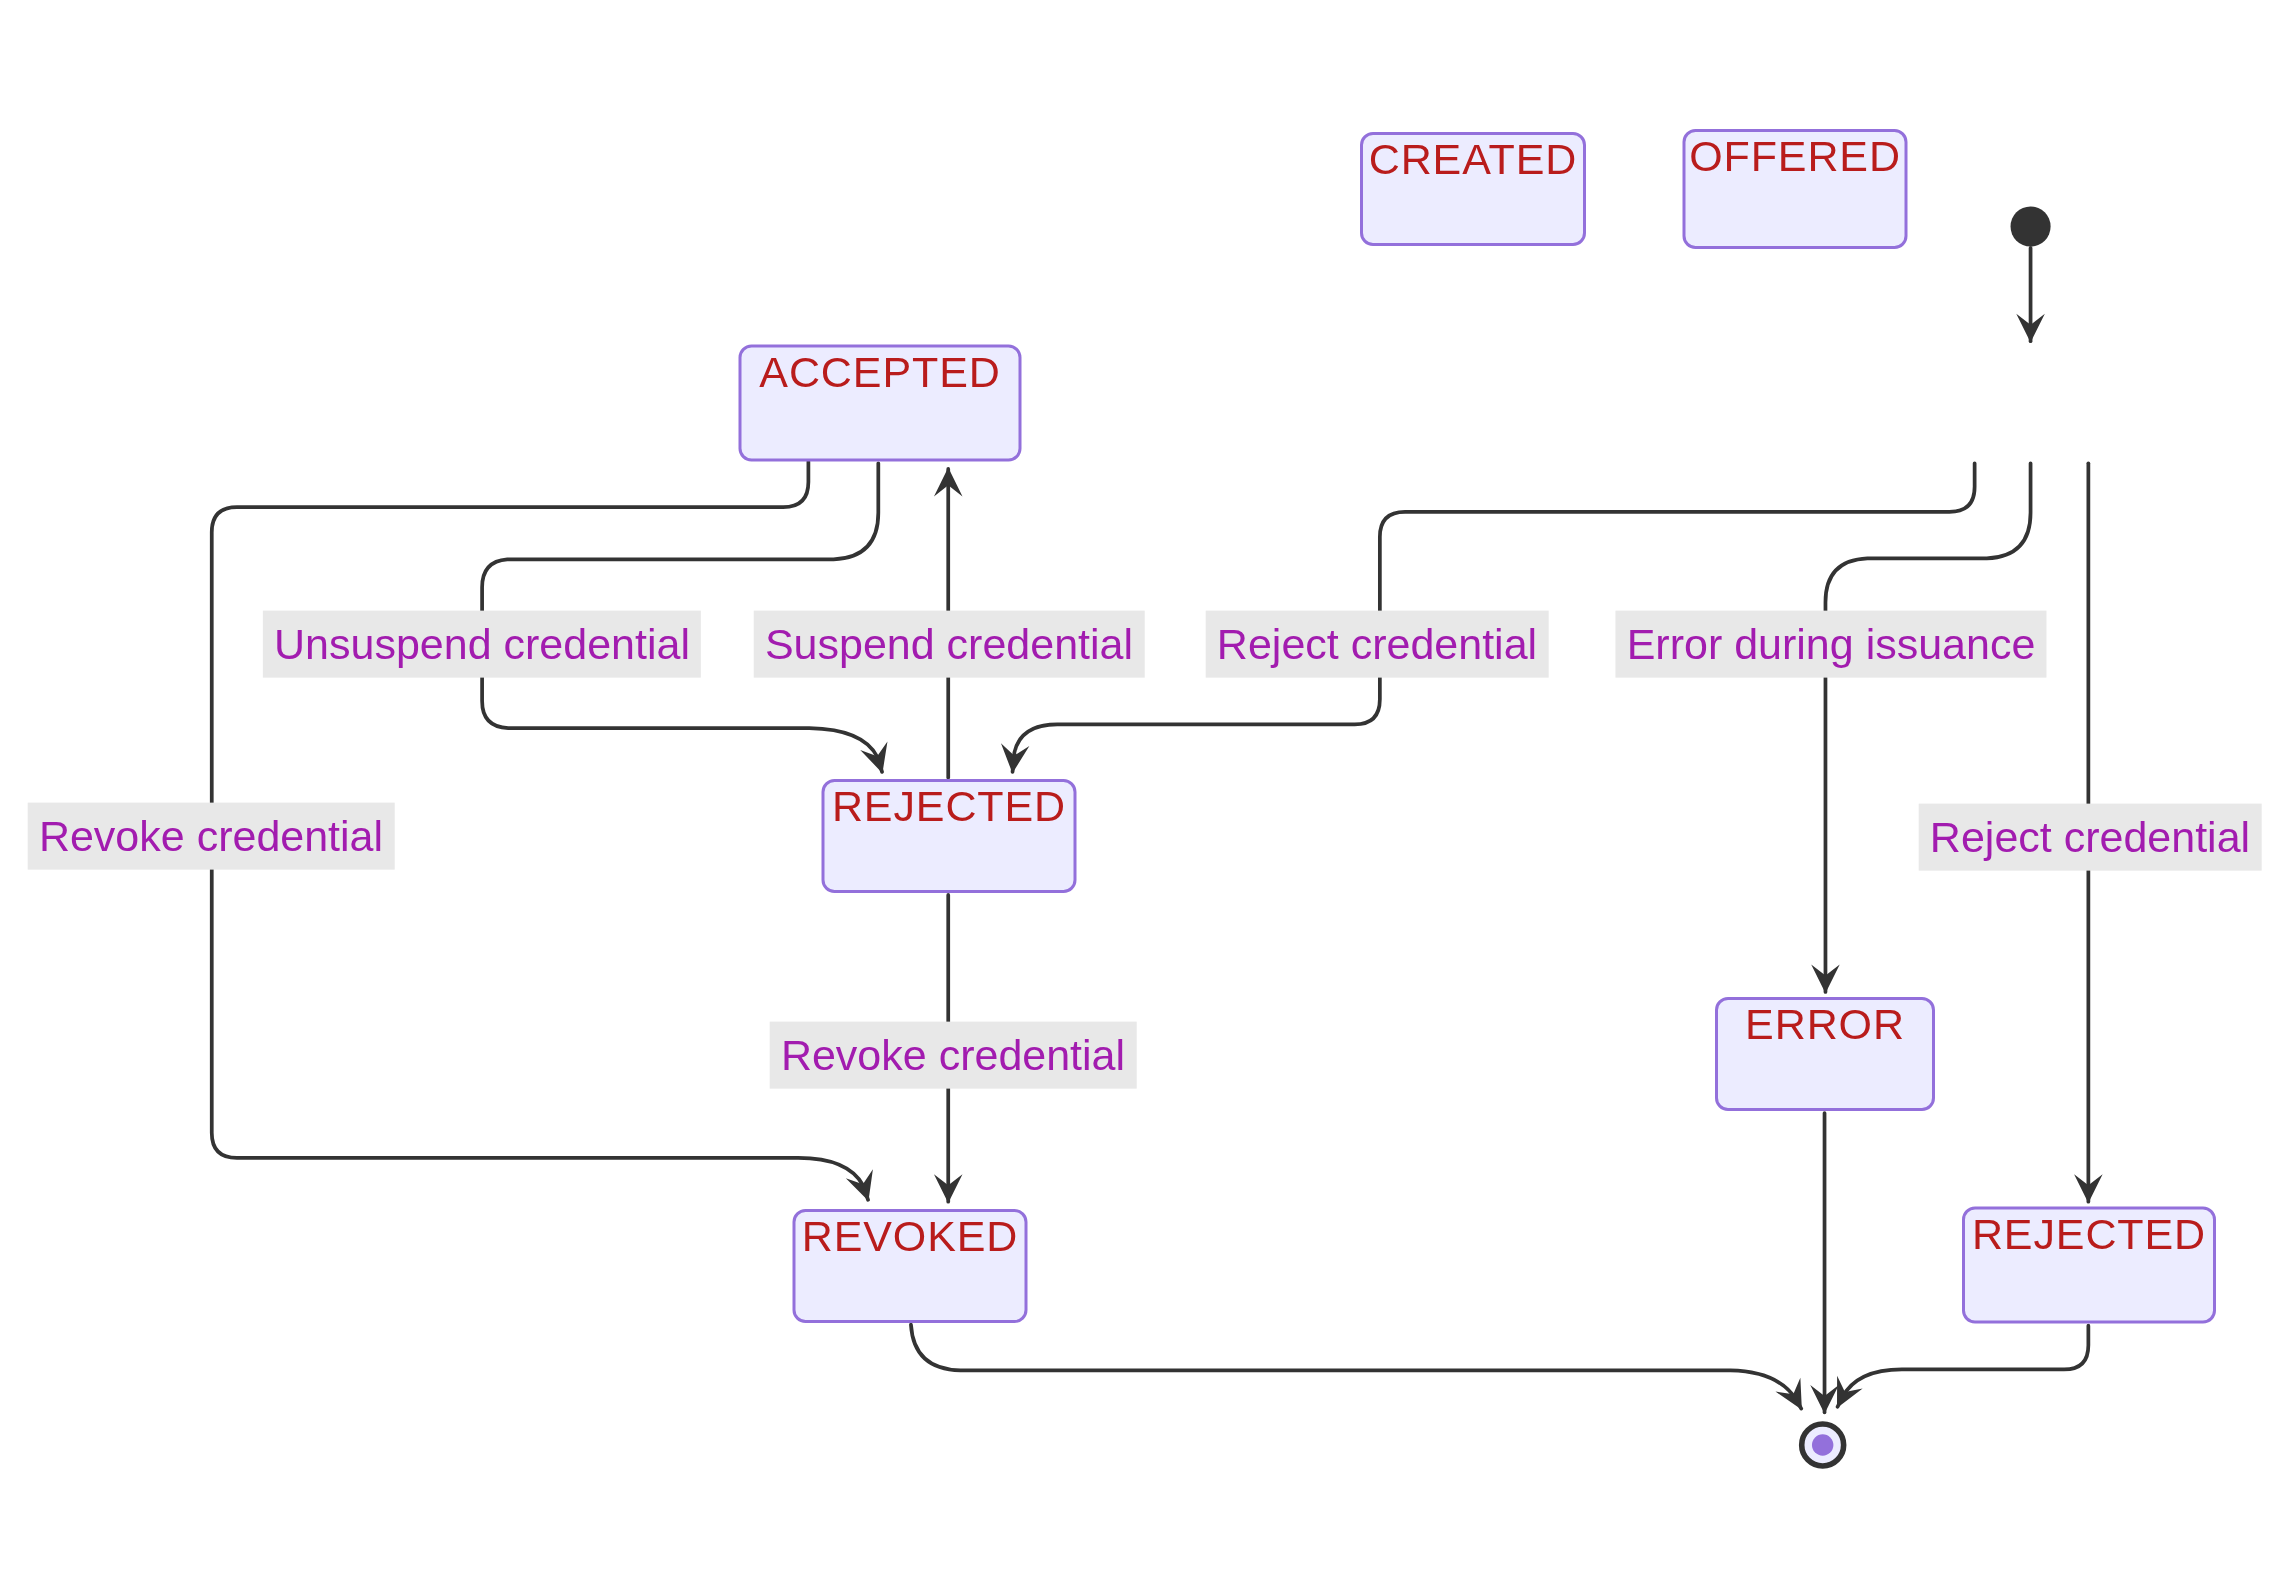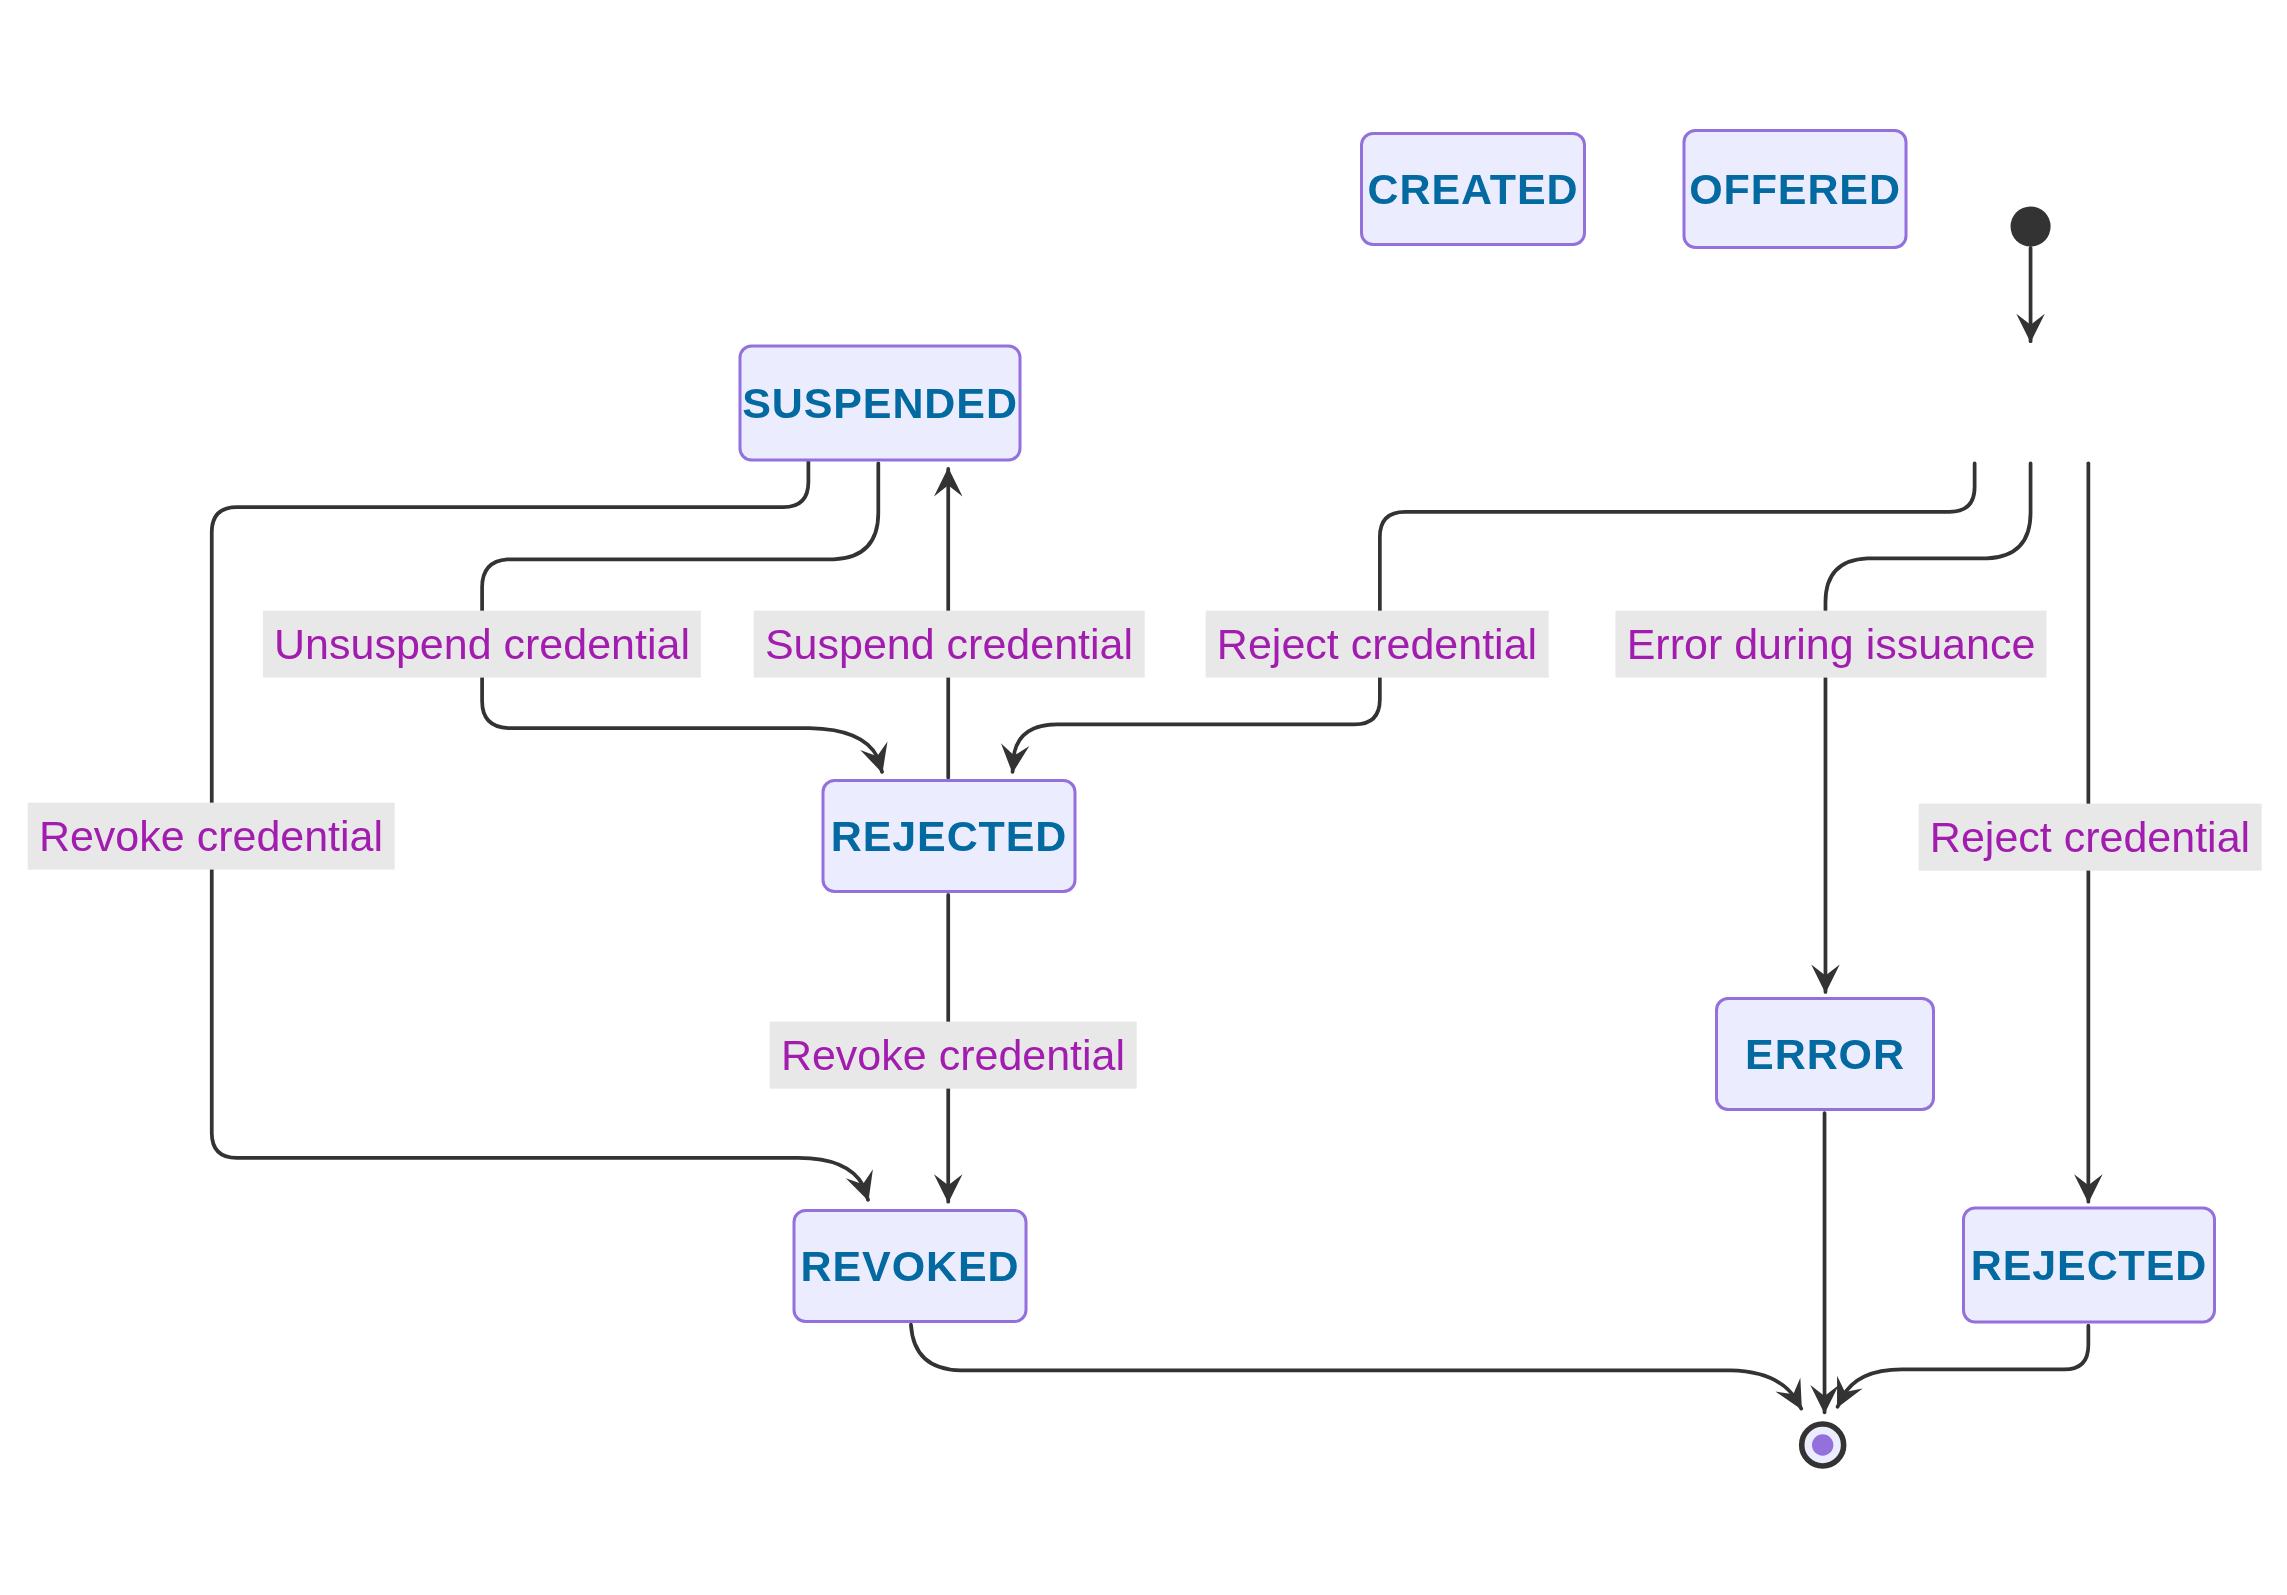--- a/index.html
+++ b/index.html
@@ -24,28 +24,28 @@
   .edge {
     fill: none;
     stroke: #333333;
     stroke-width: 4;
     stroke-linecap: round;
   }
   .state-box {
     position: absolute;
     transform: translate(-50%, -50%);
     display: flex;
-    align-items: center;
+    align-items: flex-start;
     justify-content: center;
     background: #ECECFF;
     border: 3.7px solid #9370DB;
     border-radius: 13px;
-    color: #0369a1;
+    color: #b91c1c;
     font-size: 43px;
-    font-weight: 700;
+    font-weight: 400;
     letter-spacing: 0.9px;
     white-space: nowrap;
     box-sizing: border-box;
   }
   .edge-label {
     position: absolute;
     transform: translate(-50%, -50%);
     background: #e8e8e8;
     color: #a21caf;
     font-size: 43px;
@@ -100,21 +100,21 @@
   <div class="state-box" style="left:1473px; top:189px; width:226px; height:114px;">
     <span>CREATED</span>
   </div>
 
   <div class="state-box" style="left:1795px; top:189px; width:225px; height:120px;">
     <span>OFFERED</span>
   </div>
 
 
   <div class="state-box" style="left:880px; top:403px; width:283px; height:117px;">
-    <span>SUSPENDED</span>
+    <span>ACCEPTED</span>
   </div>
 
   <div class="state-box" style="left:949px; top:836px; width:255px; height:114px;">
     <span>REJECTED</span>
   </div>
 
   <div class="state-box" style="left:1825px; top:1054px; width:220px; height:114px;">
     <span>ERROR</span>
   </div>
 

